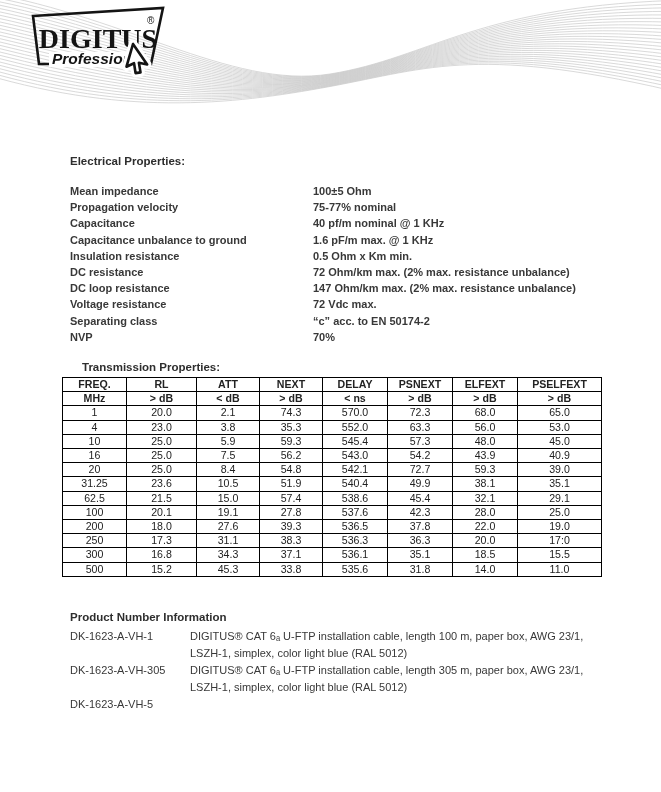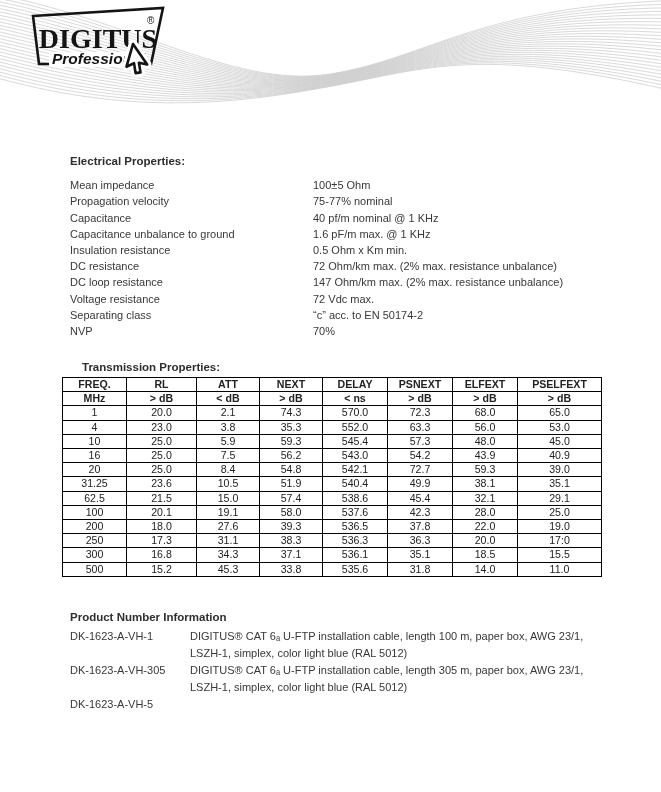--- a/index.html
+++ b/index.html
@@ -4,22 +4,22 @@
 <style>
   html,body{margin:0;padding:0;background:#ffffff;}
   .page{
     position:relative;width:661px;height:780px;background:#fff;overflow:hidden;
     font-family:"Liberation Sans","DejaVu Sans",sans-serif;color:#333;
   }
   .waves{position:absolute;top:0;left:0;}
   .logo{position:absolute;top:3px;left:23px;}
   .sec-heading{font-weight:bold;font-size:11.5px;color:#2e2e2e;}
   .electrical{position:absolute;left:70px;top:155px;width:530px;}
-  .electrical .sec-heading{margin:0 0 8px 0;}
-  .prop-row{display:flex;height:16.2px;align-items:flex-end;font-size:11px;color:#383838;}
+  .electrical .sec-heading{margin:0 0 18px 0;}
+  .prop-row{display:flex;height:16.2px;align-items:flex-start;font-size:11px;color:#383838;font-weight:bold;}
   .prop-label{width:207px;flex:none;}
   .prop-value{flex:1;margin-left:36px;}
   .trans-heading{position:absolute;left:70px;top:349px;margin:12px;}
   .trans-table{
     position:absolute;left:62px;top:377px;width:539px;
     border-collapse:collapse;table-layout:fixed;
   }
   .trans-table th,.trans-table td{
     border:1px solid #000;padding:0;height:13.2px;line-height:13.2px;
     font-size:10.6px;text-align:center;color:#222;overflow:hidden;
@@ -226,21 +226,21 @@
           <td>57.4</td>
           <td>538.6</td>
           <td>45.4</td>
           <td>32.1</td>
           <td>29.1</td>
         </tr>
         <tr>
           <td>100</td>
           <td>20.1</td>
           <td>19.1</td>
-          <td>58.0</td>
+          <td>27.8</td>
           <td>537.6</td>
           <td>42.3</td>
           <td>28.0</td>
           <td>25.0</td>
         </tr>
         <tr>
           <td>200</td>
           <td>18.0</td>
           <td>27.6</td>
           <td>39.3</td>

